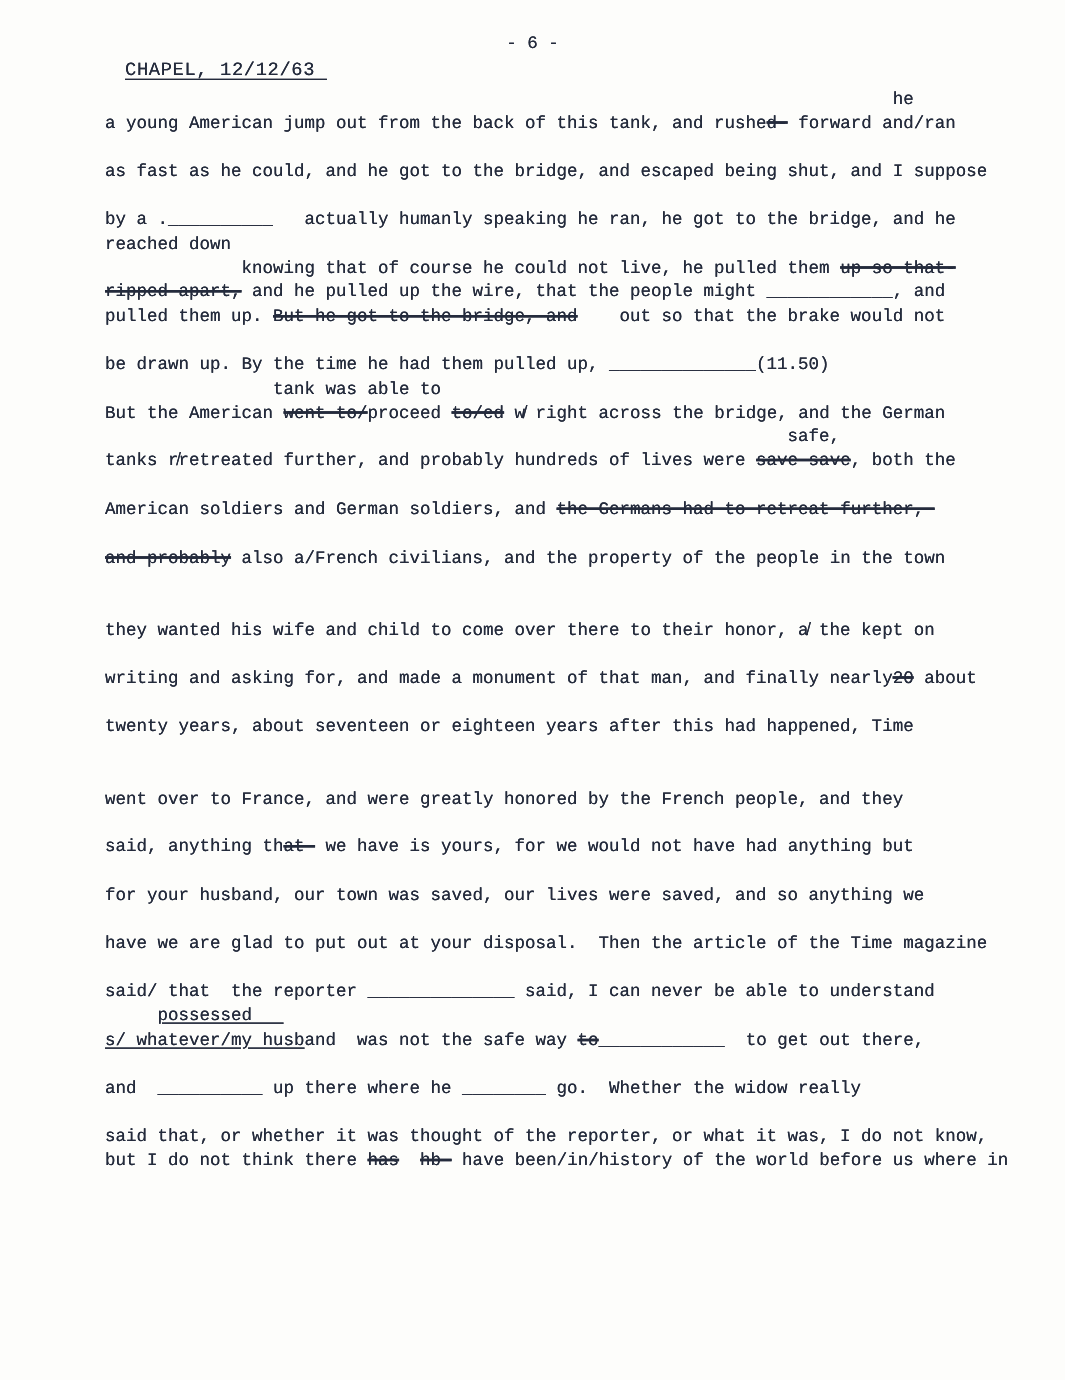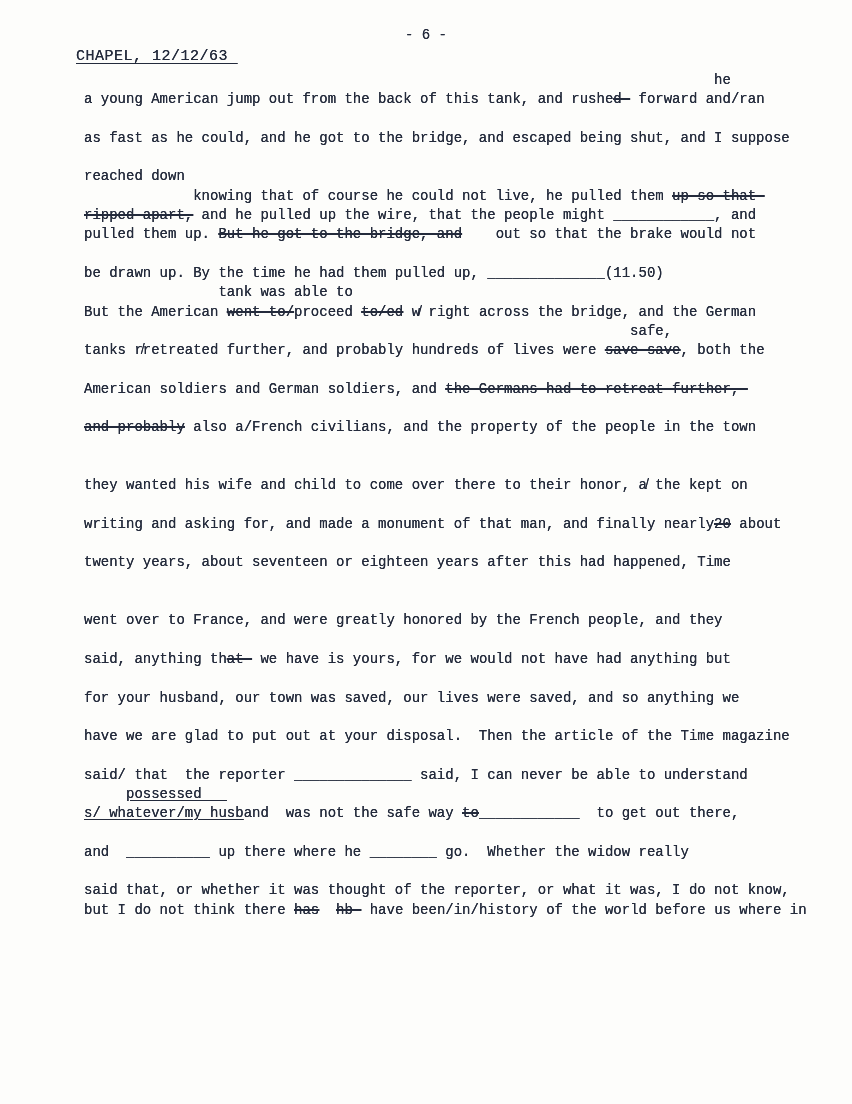--- a/index.html
+++ b/index.html
@@ -8,21 +8,21 @@
     position:relative;width:852px;height:1104px;
     font-family:"Liberation Mono","DejaVu Sans Mono",monospace;
     color:#242b3c;
     text-shadow:0 0 .5px currentColor;
   }
   .pageno{
     position:absolute;top:27px;left:0;width:100%;
     text-align:center;font-size:14px;white-space:pre;
   }
   .heading{
-    position:absolute;top:48px;left:76px;
+    position:absolute;top:48px;left:100px;
     font-size:15px;letter-spacing:.5px;white-space:pre;
     text-decoration:underline;text-underline-offset:3px;
   }
   .typedbody{
     position:absolute;top:71px;left:84px;
     font-size:14px;
   }
   .ln{height:19.3px;line-height:19.3px;white-space:pre;}
   .st{text-decoration:line-through;text-decoration-thickness:1.5px;}
   .u{text-decoration:underline;text-underline-offset:2px;}
@@ -32,20 +32,21 @@
 
 <div class="page">
   <div class="pageno">- 6 -</div>
   <div class="heading">CHAPEL, 12/12/63 </div>
   <div class="typedbody">
       <div class="ln">                                                                           <span>he</span></div>
       <div class="ln"><span>a young American jump out from the back of this tank, and rushe</span><span class="st">d-</span><span> forward and/ran</span></div>
       <div class="ln"></div>
       <div class="ln"><span>as fast as he could, and he got to the bridge, and escaped being shut, and I suppose</span></div>
       <div class="ln"></div>
+      <div class="ln"><span>by a .__________   actually humanly speaking he ran, he got to the bridge, and he</span></div>
       <div class="ln"><span>reached down</span></div>
       <div class="ln">             <span>knowing that of course he could not live, he pulled them </span><span class="st">up so that-</span></div>
       <div class="ln"><span class="st">ripped apart,</span><span> and he pulled up the wire, that the people might ____________, and</span></div>
       <div class="ln"><span>pulled them up. </span><span class="st">But he got to the bridge, and</span><span>    out so that the brake would not</span></div>
       <div class="ln"></div>
       <div class="ln"><span>be drawn up. By the time he had them pulled up, ______________(11.50)</span></div>
       <div class="ln">                <span>tank was able to</span></div>
       <div class="ln"><span>But the American </span><span class="st">went to/</span><span>proceed </span><span class="st">to/ed</span><span> w̸ right across the bridge, and the German</span></div>
       <div class="ln">                                                                 <span>safe,</span></div>
       <div class="ln"><span>tanks r̸retreated further, and probably hundreds of lives were </span><span class="st">save save</span><span>, both the</span></div>

